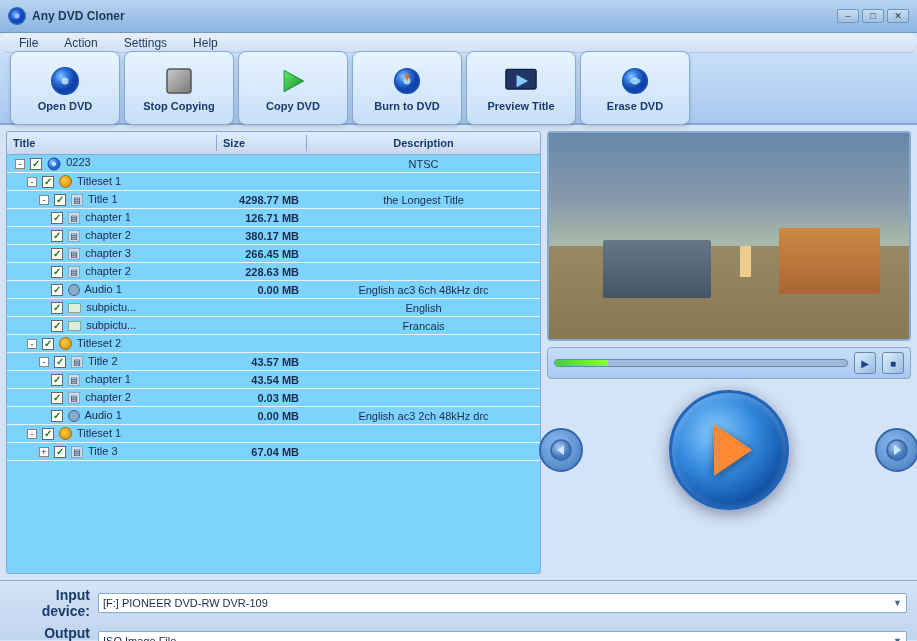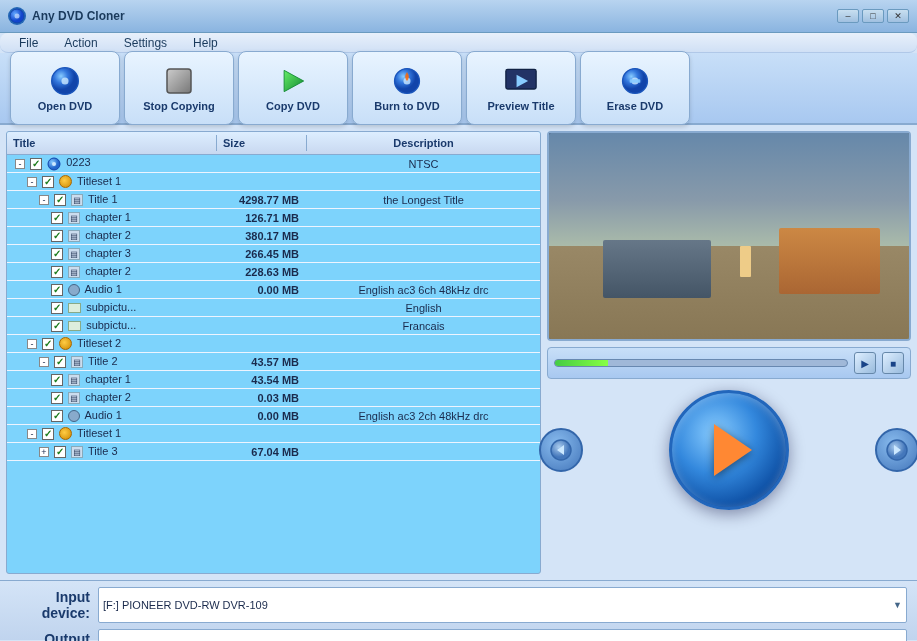--- a/index.html
+++ b/index.html
@@ -301,21 +301,21 @@
     .device-row {
       display: flex;
       align-items: center;
       gap: 8px;
     }
     .device-label {
       font-size: 14px; color: #1a3a6c; width: 80px; text-align: right; font-weight: bold;
     }
     .device-select {
       flex: 1;
-      height: 36px;
+      height: 20px;
       background: white;
       border: 1px solid #88aad0;
       border-radius: 2px;
       font-size: 11px;
       color: #1a2a4c;
       padding: 1px 4px;
       display: flex; align-items: center; justify-content: space-between;
       cursor: pointer;
     }
     .device-select .arrow {

